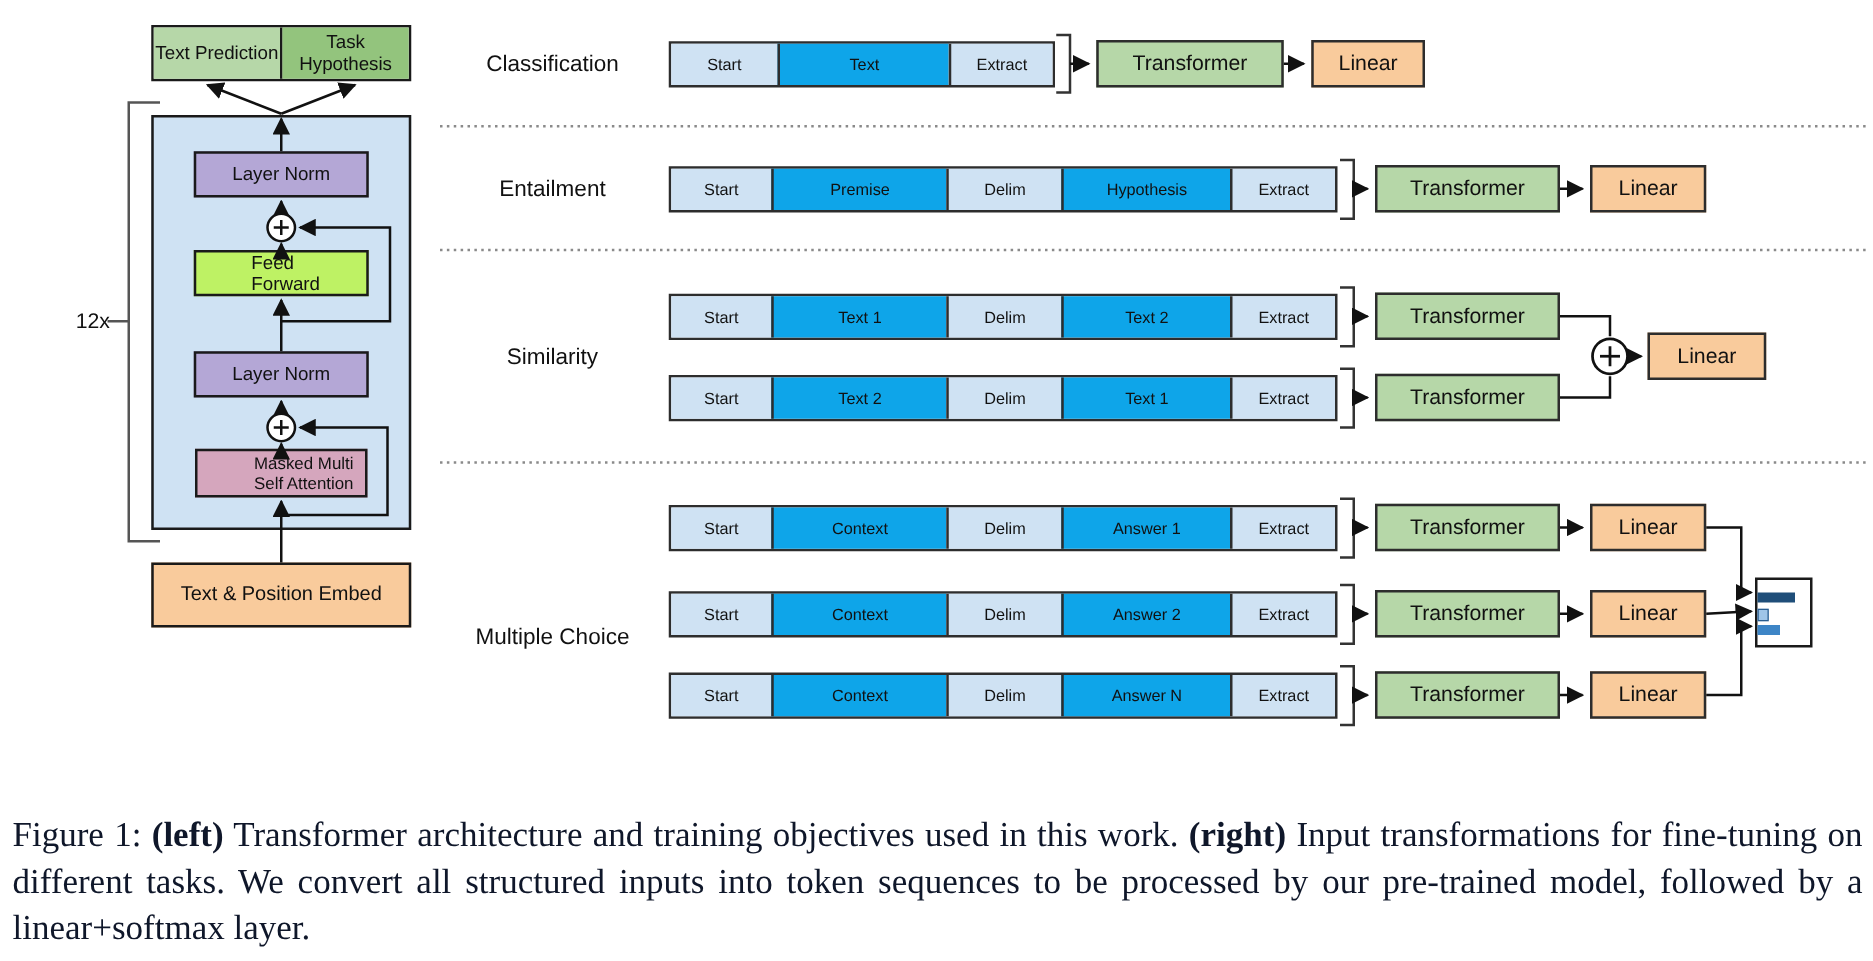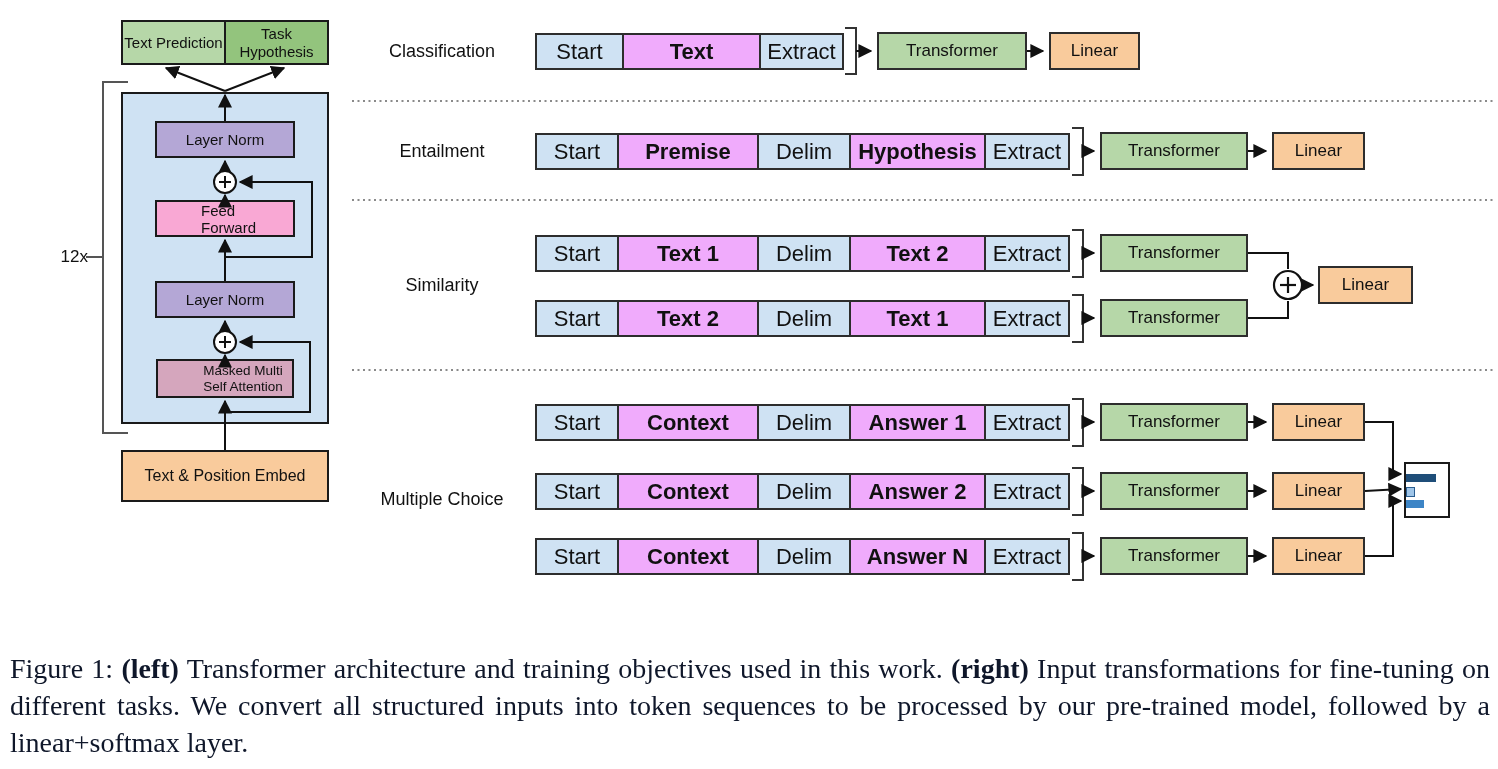--- a/index.html
+++ b/index.html
@@ -11,38 +11,38 @@
   
   .outpair{left:121px;top:20px;width:208px;height:45px;display:flex;border:2px solid #1a1a1a;}
   .outcell{flex:1;display:flex;align-items:center;justify-content:center;text-align:center;
            font-size:15px;line-height:18px;font-weight:400;}
   .outcell.first{border-right:2px solid #1a1a1a;background:#b6d7a8;}
   .outcell.second{background:#93c47d;}
   .bigblue{left:121px;top:92px;width:208px;height:332px;background:#cfe2f3;border:2px solid #1a1a1a;}
   .innerbox{left:155px;width:140px;height:37px;border:2px solid #1a1a1a;display:flex;
             align-items:center;justify-content:center;font-size:15px;}
   .ln{background:#b4a7d6;}
-  .ff{background:#f9a8d4;padding-left:44px;}
+  .ff{background:#bef264;padding-left:44px;}
   .mmsa{left:156px;top:359px;width:138px;height:39px;background:#d5a6bd;border:2px solid #1a1a1a;
         display:flex;flex-direction:column;align-items:center;justify-content:center;
         font-size:13.5px;line-height:16px;padding-left:36px;}
   .embed{left:121px;top:450px;width:208px;height:52px;background:#f9cb9c;border:2px solid #1a1a1a;
          display:flex;align-items:center;justify-content:center;font-size:16px;}
   .repeat{left:34px;top:245px;width:54px;height:24px;font-size:17px;font-weight:700;
           display:flex;align-items:center;justify-content:flex-end;font-weight:400;}
 
   
   .tasklabel{width:180px;height:24px;font-size:18px;display:flex;align-items:center;
              justify-content:center;left:352px;}
   .strip{display:flex;height:37px;border:2px solid #2d2d2d;left:535px;}
-  .cell{display:flex;align-items:center;justify-content:center;font-size:22px;
+  .cell{display:flex;align-items:center;justify-content:center;font-size:13px;
         border-left:2px solid #2d2d2d;box-sizing:border-box;height:100%;}
   .cell.nb{border-left:none;}
   .c-blue{background:#cfe2f3;}
-  .c-pur{background:#f0abfc;font-weight:bold;}
+  .c-pur{background:#0ea5e9;}
   .w-a{width:80px;}.w-b{width:140px;}.w-c{width:92px;}.w-d{width:135px;}.w-e{width:84px;}
   .wc-a{width:85px;}.wc-b{width:137px;}.wc-c{width:83px;}
   .tbox{height:38px;background:#b6d7a8;border:2px solid #2d2d2d;display:flex;align-items:center;
         justify-content:center;font-size:17px;}
   .lbox{height:38px;background:#f9cb9c;border:2px solid #2d2d2d;display:flex;align-items:center;
         justify-content:center;font-size:17px;}
 
   
   .smbox{left:1404px;top:462px;width:46px;height:56px;background:#fff;border:2px solid #1a1a1a;}
   .bar{position:absolute;left:0px;height:8px;}
@@ -72,21 +72,21 @@
   <div class="abs mmsa">
     <span>Masked Multi</span>
     <span>Self Attention</span>
   </div>
   <div class="abs embed">Text &amp; Position Embed</div>
   <div class="abs repeat">12x</div>
 
   <div class="abs tasklabel" style="top:39px;">Classification</div>
   <div class="abs tasklabel" style="top:139px;">Entailment</div>
   <div class="abs tasklabel" style="top:273px;">Similarity</div>
-  <div class="abs tasklabel" style="top:487px;">Multiple Choice</div>
+  <div class="abs tasklabel" style="top:497px;">Multiple Choice</div>
 
   <div class="abs strip" style="top:33px;">
     <div class="cell nb c-blue wc-a">Start</div>
     <div class="cell c-pur wc-b">Text</div>
     <div class="cell c-blue wc-c">Extract</div>
   </div>
   <div class="abs tbox" style="left:877px;top:32px;width:150px;">Transformer</div>
   <div class="abs lbox" style="left:1049px;top:32px;width:91px;">Linear</div>
 
   <div class="abs strip" style="top:133px;">

